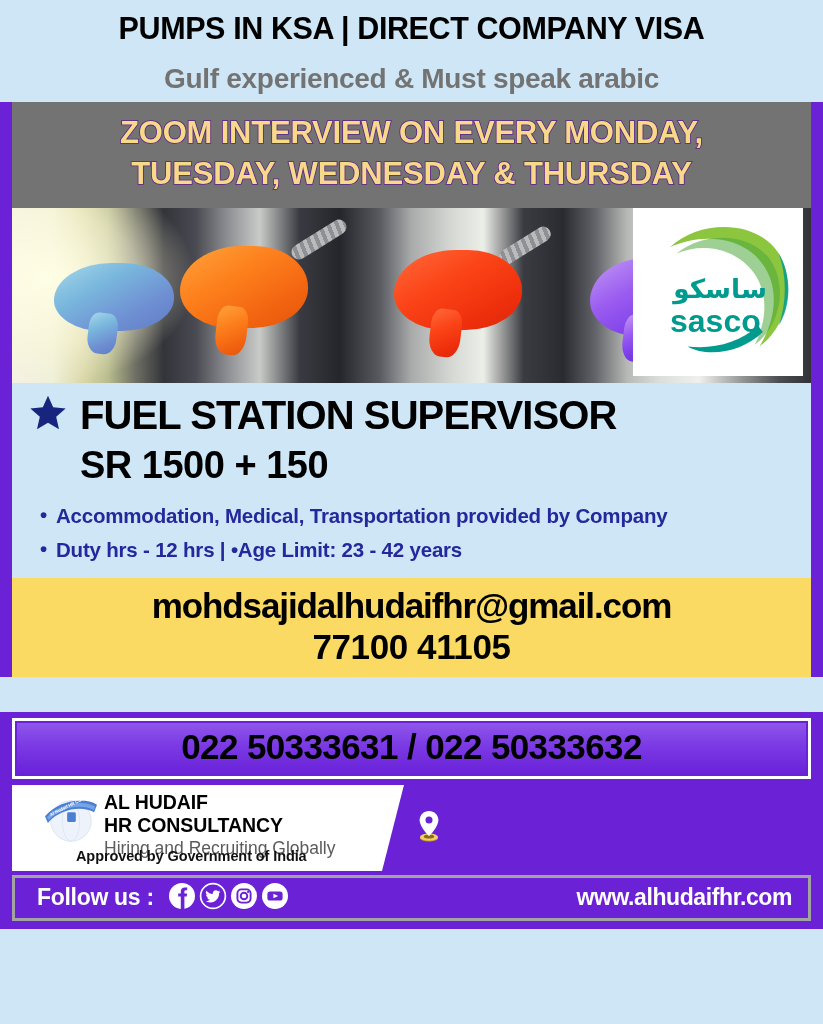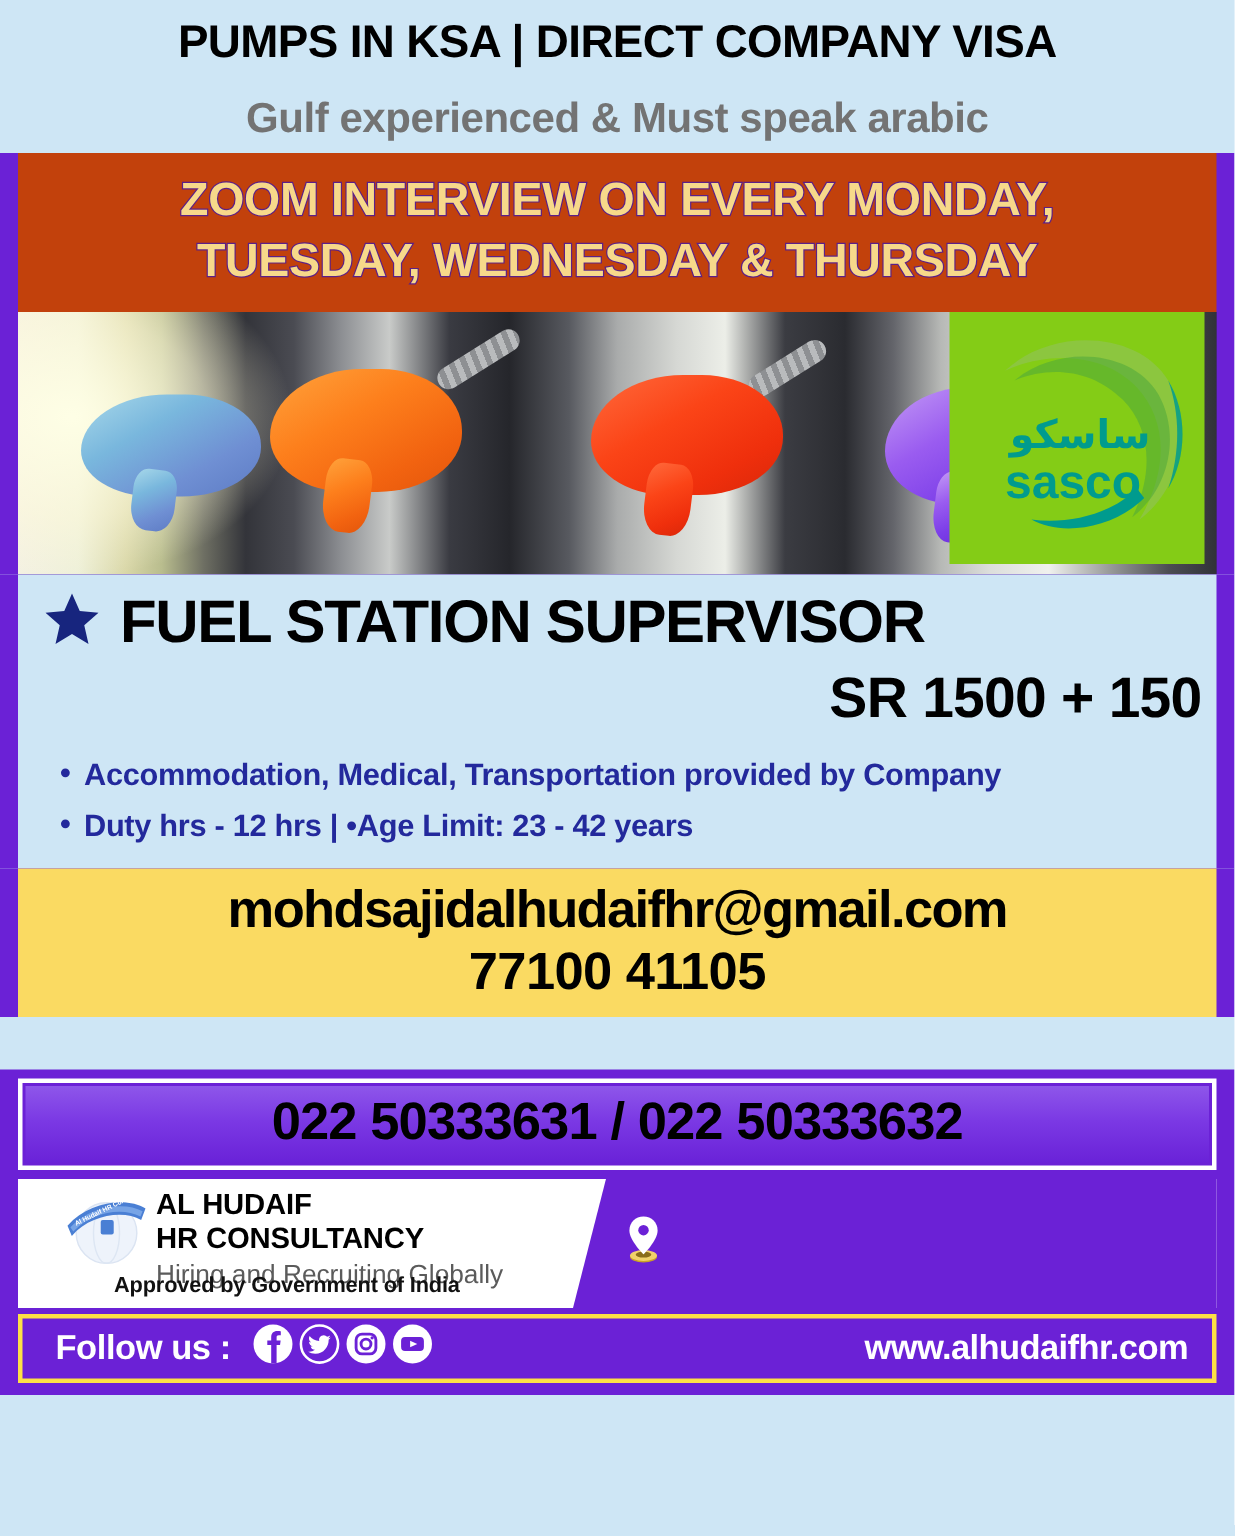--- a/index.html
+++ b/index.html
@@ -40,21 +40,21 @@
 
   
   .framed {
     position: relative;
     background: #6b21d6;
     padding: 0 12px;
   }
 
   
   .redbanner {
-    background: #c2410c;
+    background: #737373;
     padding: 11px 6px 13px 6px;
     text-align: center;
   }
   .redbanner-line {
     font-weight: 800;
     font-size: 31px;
     line-height: 1.32;
     letter-spacing: -0.2px;
     color: #f7d98a;
     text-transform: uppercase;
@@ -125,30 +125,29 @@
     background: repeating-linear-gradient(100deg,#b9bbbd 0 4px,#8e9093 4px 8px);
     border-radius: 8px;
     transform: rotate(-32deg);
   }
   .hose-a { left: 276px; top: 24px; width: 62px; }
   .hose-b { left: 484px; top: 30px; width: 58px; }
   .sasco {
     position: absolute;
     right: 8px; top: 0;
     width: 170px; height: 168px;
-    background: #84cc16;
+    background: #ffffff;
     display: flex; align-items: center; justify-content: center;
   }
   .sasco svg { width: 160px; height: 160px; display: block; }
 
   
   .jobblock {
     background: #cee6f5;
     padding: 10px 10px 14px 16px;
-    text-align: right;
   }
   .job-title-row {
     display: flex; align-items: center; gap: 12px;
   }
   .star { flex: 0 0 auto; }
   .job-title {
     font-weight: 800;
     font-size: 40px;
     letter-spacing: -0.9px;
     color: #000000;
@@ -279,21 +278,21 @@
     line-height: 1.32;
     letter-spacing: -0.2px;
   }
 
   
   .footerwrap {
     background: #6b21d6;
     padding: 4px 12px 8px 12px;
   }
   .footer {
-    border: 3px solid #fde047;
+    border: 3px solid #a3a3a3;
     background: #6b21d6;
     height: 46px;
     display: flex; align-items: center;
     padding: 0 16px 0 22px;
   }
   .follow {
     color: #ffffff;
     font-weight: 800;
     font-size: 23px;
     letter-spacing: -0.3px;

